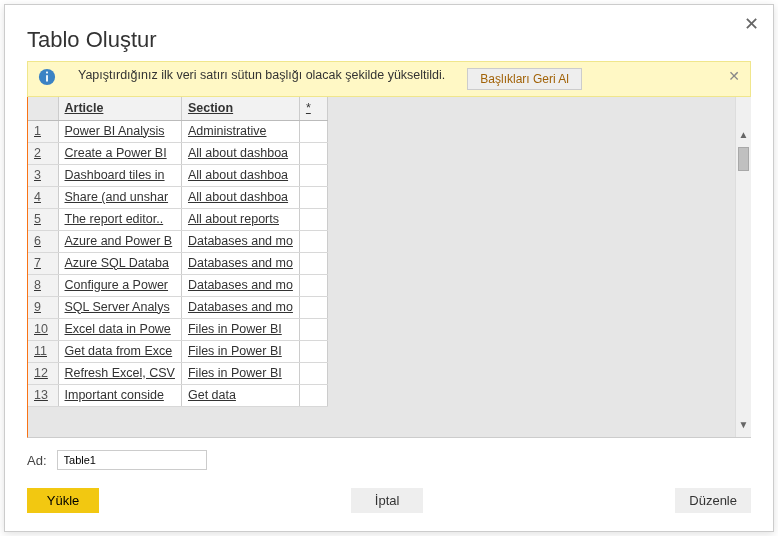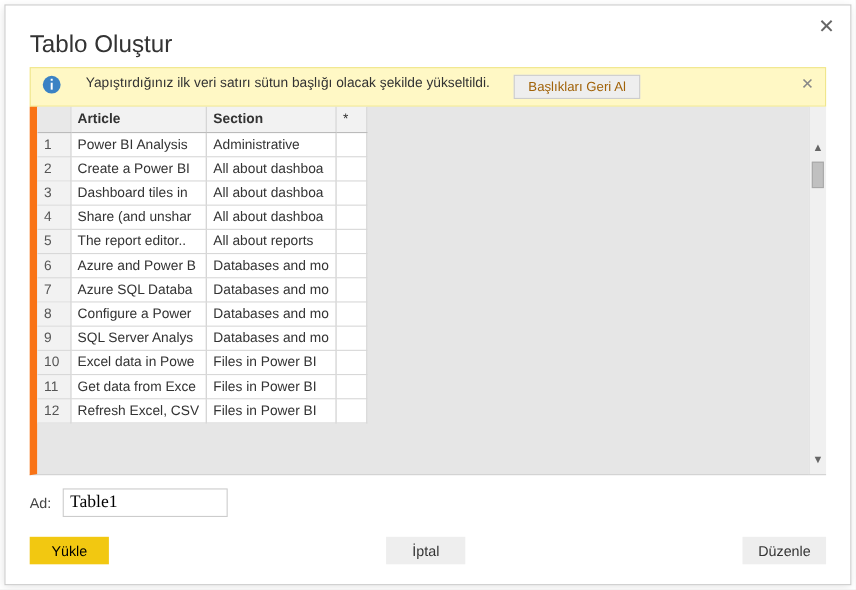--- a/index.html
+++ b/index.html
@@ -70,24 +70,25 @@
   }
   .info-close {
     margin-left: auto;
     color: #888;
     font-size: 14px;
     cursor: pointer;
   }
   .grid-wrap {
     flex: 1;
     display: flex;
-    border-left: 7px solid #f97316;
+    border-left: 1px solid #f97316;
     border-bottom: 1px solid #ccc;
     min-height: 0;
     position: relative;
+    text-decoration: underline;
   }
   .grid-inner {
     flex: 1;
     overflow: hidden;
     background: #e6e6e6;
   }
   table.grid {
     border-collapse: collapse;
     background: #fff;
     table-layout: fixed;
@@ -147,22 +148,22 @@
     display: flex;
     align-items: center;
     gap: 10px;
     margin-top: 12px;
   }
   .name-label { color: #444; }
   .name-input {
     border: 1px solid #ccc;
     padding: 3px 6px;
     width: 150px;
-    font-family: Liberation Serif, serif;
-    font-size: 16px;
+    font-family: Liberation Sans, sans-serif;
+    font-size: 11px;
   }
   .footer {
     display: flex;
     justify-content: space-between;
     gap: 10px;
     margin-top: 18px;
   }
   .btn {
     min-width: 72px;
     padding: 5px 14px;
@@ -272,20 +273,26 @@
               <td class="col-a">Get data from Exce</td>
               <td class="col-b">Files in Power BI</td>
               <td class="col-star"></td>
             </tr>
             <tr>
               <td class="col-idx">12</td>
               <td class="col-a">Refresh Excel, CSV</td>
               <td class="col-b">Files in Power BI</td>
               <td class="col-star"></td>
             </tr>
+            <tr>
+              <td class="col-idx">13</td>
+              <td class="col-a">Important conside</td>
+              <td class="col-b">Get data</td>
+              <td class="col-star"></td>
+            </tr>
           </tbody>
       </table>
     </div>
     <div class="scroll-track">
       <div class="scroll-arrow up">▲</div>
       <div class="scroll-thumb"></div>
       <div class="scroll-arrow down">▼</div>
     </div>
   </div>
 

